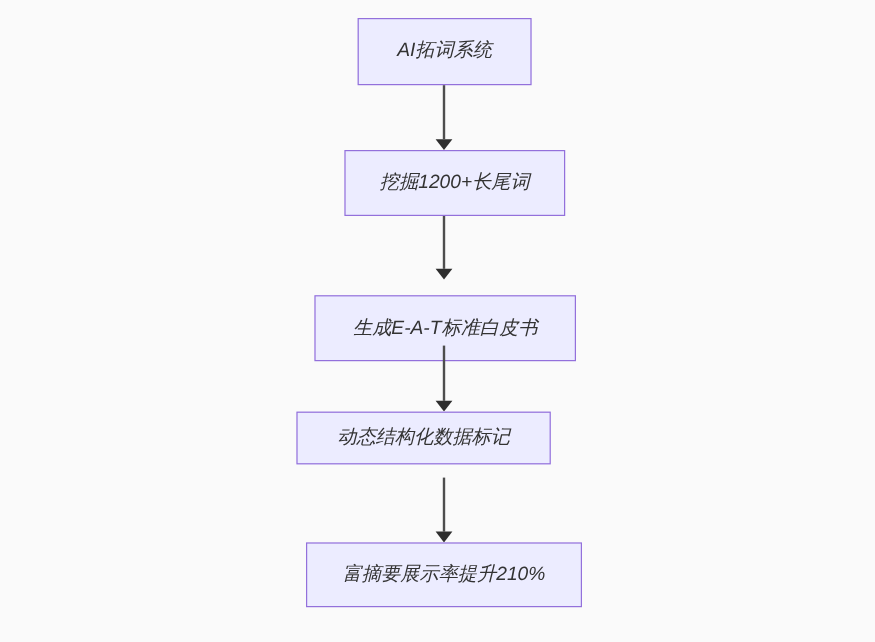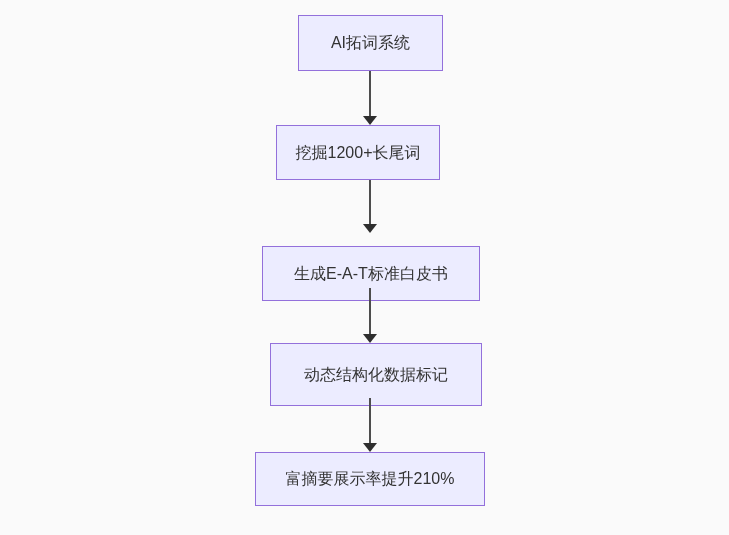--- a/index.html
+++ b/index.html
@@ -8,40 +8,41 @@
   }
   body {
     font-family: "Liberation Sans", "DejaVu Sans", sans-serif;
   }
   #canvas {
     position: relative;
     width: 729px;
     height: 535px;
     background: var(--bg, #fafafa);
     overflow: hidden;
+    font-style: italic;
   }
   .flow-node {
     position: absolute;
     box-sizing: border-box;
     background: var(--node-fill, #ECECFF);
     border: 1px solid var(--node-border, #9370DB);
     color: var(--text-color, #333333);
     font-size: 16px;
     line-height: 1;
     display: flex;
     align-items: center;
     justify-content: center;
     text-align: center;
     white-space: nowrap;
   }
   
   .n1 { left: 298px; top: 15px;  width: 145px; height: 56px; }
-  .n2 { left: 276px; top: 125px; width: 164px; height: 55px; }
+  .n2 { left: 287px; top: 125px; width: 184px; height: 55px; }
   .n3 { left: 262px; top: 246px; width: 218px; height: 55px; }
-  .n4 { left: 270px; top: 343px; width: 212px; height: 63px; }
+  .n4 { left: 247px; top: 343px; width: 212px; height: 44px; }
   .n5 { left: 255px; top: 452px; width: 230px; height: 54px; }
 
   .flow-arrow {
     position: absolute;
     left: 363px;           
     width: 14px;
     display: flex;
     flex-direction: column;
     align-items: center;
   }

